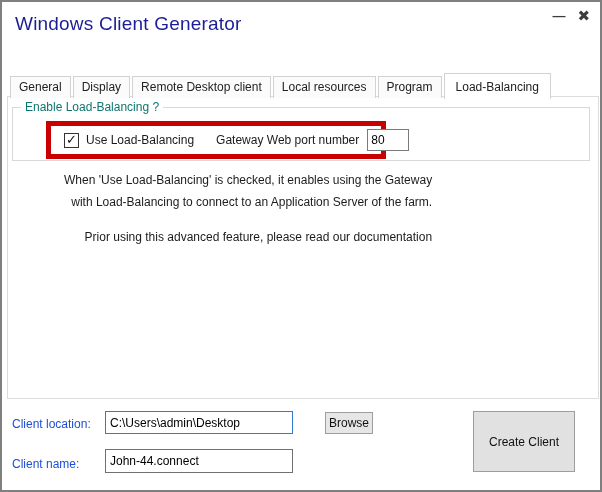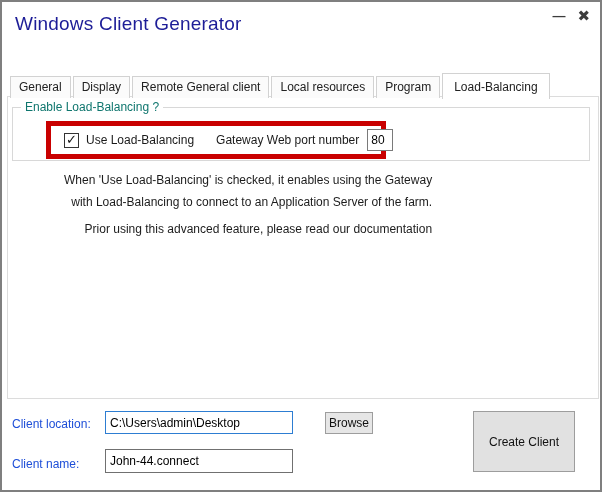--- a/index.html
+++ b/index.html
@@ -45,25 +45,25 @@
     display:flex; align-items:center; padding-left:13px;
   }
   .checkbox {
     width:15px; height:15px; background:#fff; border:1px solid #333;
     display:inline-flex; align-items:center; justify-content:center; flex:0 0 auto;
   }
   .checkbox .mark { font-size:13px; line-height:1; color:#111; margin-top:-1px; }
   .cb-label { margin-left:7px; white-space:nowrap; }
   .port-label { margin-left:22px; white-space:nowrap; }
   .port-input {
-    margin-left:8px; width:26px; height:22px; border:1px solid #7a7a7a;
+    margin-left:8px; width:42px; height:22px; border:1px solid #7a7a7a;
     font-family:inherit; font-size:12px; padding:2px 3px; background:#fff; color:#000;
   }
   .description { position:absolute; left:56px; top:72px; line-height:22px; color:#1c1c1c;text-align:right; }
-  .desc-line3 { margin-top:5px; }
+  .desc-line3 { margin-top:13px; }
 
   
   .field-label { position:absolute; left:10px; color:#1d4ed8; }
   .loc-label { top:415px; }
   .name-label { top:455px; }
   .text-input {
     position:absolute; left:103px; width:188px; height:23px;
     border:1px solid #707070; font-family:inherit; font-size:12px;
     padding:2px 4px; background:#fff; color:#000;
   }
@@ -85,21 +85,21 @@
   <div class="app-title">Windows Client Generator</div>
 
   <div class="win-controls">
     <span class="min-btn"><span>—</span></span>
     <span class="close-btn"><span>✖</span></span>
   </div>
 
   <div class="tabstrip">
     <div class="tab">General</div>
     <div class="tab">Display</div>
-    <div class="tab">Remote General client</div>
+    <div class="tab">Remote Desktop client</div>
     <div class="tab">Local resources</div>
     <div class="tab">Program</div>
     <div class="tab active">Load-Balancing</div>
   </div>
 
   <div class="tabpanel">
 
     <div class="groupbox">
       <span class="groupbox-title">Enable Load-Balancing ?</span>
     </div>

